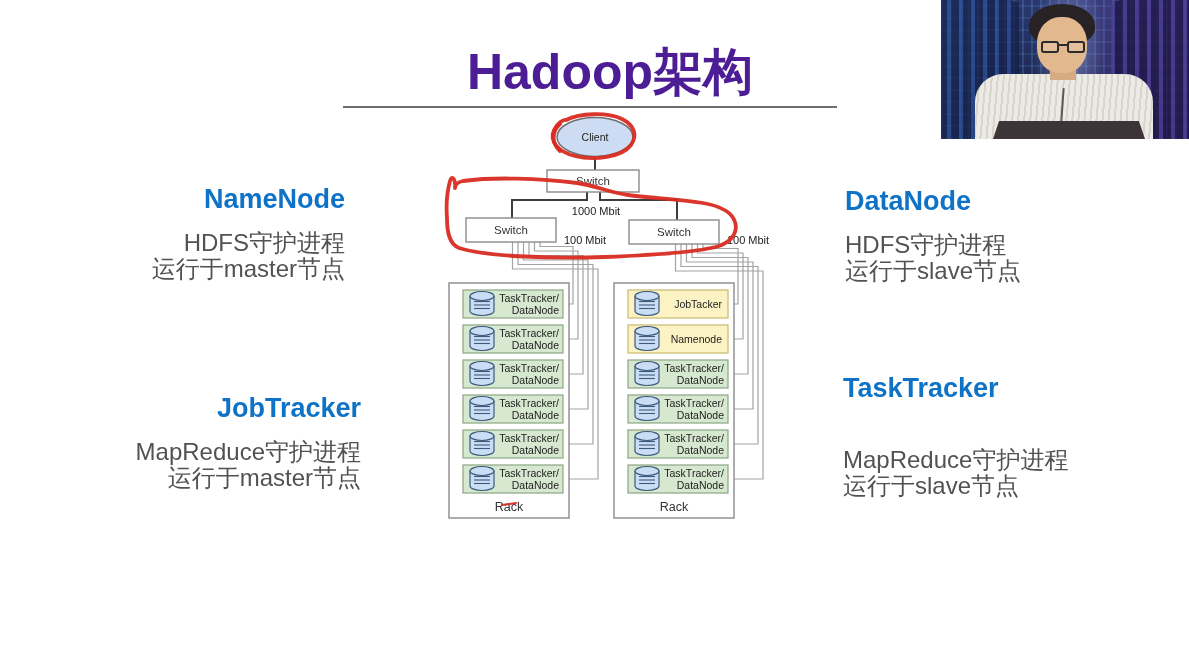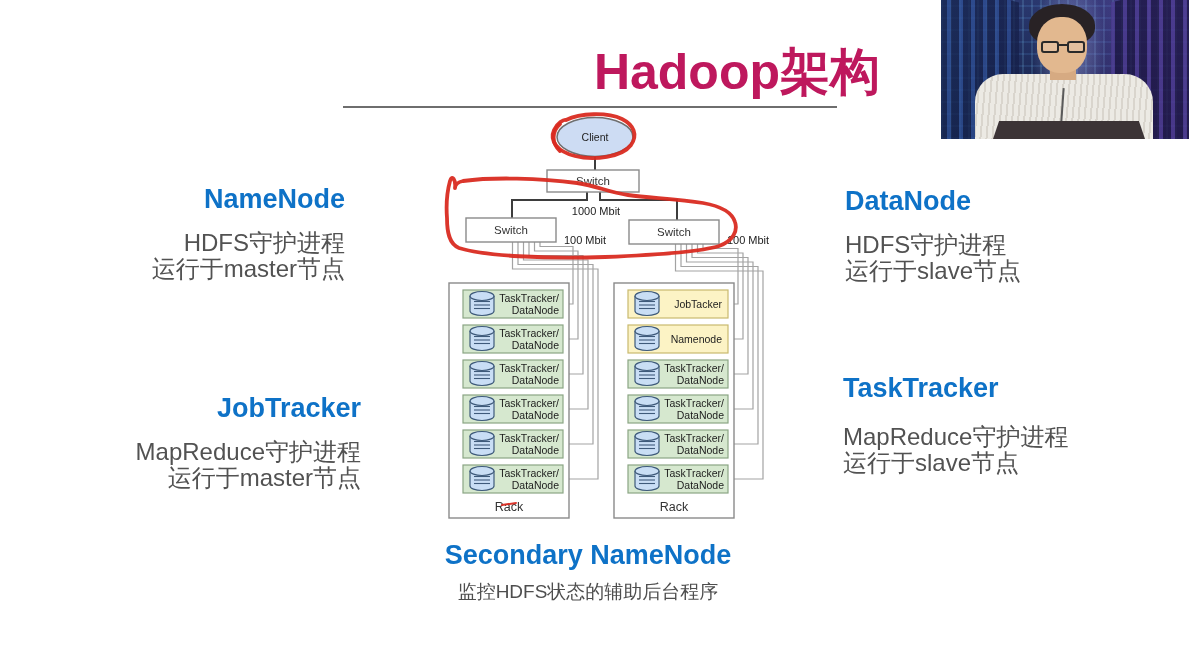--- a/index.html
+++ b/index.html
@@ -3,39 +3,39 @@
 <meta charset="utf-8">
 <style>
   html,body { margin:0; padding:0; background:#ffffff; }
   .stage {
     position:relative; width:1189px; height:669px; background:#ffffff;
     overflow:hidden; font-family:"Liberation Sans","DejaVu Sans",sans-serif;
   }
   
   .page-title {
     position:absolute; left:340px; top:46px; width:540px;
-    text-align:right; font-size:50px; font-weight:700; color:#be185d;
+    text-align:center; font-size:50px; font-weight:700; color:#4c1d95;
     letter-spacing:0; margin:0; line-height:1.05;
   }
   .title-rule { position:absolute; left:343px; top:106px; width:494px; height:2px; background:#6e6e6e; }
 
   
   .sec { position:absolute; margin:0; }
   .sec h2 { margin:0; font-size:27px; line-height:27px; font-weight:700; color:#0e72c7; }
   .sec p  { margin:0; font-size:24px; line-height:26px; color:#525252; }
   .sec.align-r { text-align:right; }
   .sec.align-c { text-align:center; }
   .sec-nn { left:60px;  top:186px; width:285px; }
   .sec-nn h2 { margin-bottom:17px; }
   .sec-jt { left:76px;  top:395px; width:285px; }
   .sec-jt h2 { margin-bottom:17px; }
   .sec-dn { left:845px; top:188px; width:300px; }
   .sec-dn h2 { margin-bottom:17px; }
   .sec-tt { left:843px; top:375px; width:300px; }
-  .sec-tt h2 { margin-bottom:22px; }
+  .sec-tt h2 { margin-bottom:45px; }
   .sec-footer { left:338px; top:542px; width:500px; }
   .sec-footer h2 { margin-bottom:10px; }
   .sec-footer p { font-size:19px; color:#4e4e4e; }
 
   
   .diagram { position:absolute; left:330px; top:108px; width:480px; height:440px; }
   .fan path   { stroke:#a3a3a3; stroke-width:1.2; fill:none; }
   .trunk path { stroke:#3d3d3d; stroke-width:2;   fill:none; }
   .outline    { fill:#ffffff; stroke:#8a8a8a; stroke-width:1.4; }
   .nodebox.green  { fill:#d6e8cf; stroke:#8aa584; stroke-width:1.2; }
@@ -105,24 +105,20 @@
     <h2>DataNode</h2>
     <p>HDFS守护进程</p>
     <p>运行于slave节点</p>
   </div>
   <div class="sec sec-tt">
     <h2>TaskTracker</h2>
     <p>MapReduce守护进程</p>
     <p>运行于slave节点</p>
   </div>
 
-  <div class="sec align-c sec-footer">
-    <h2>Secondary NameNode</h2>
-    <p>监控HDFS状态的辅助后台程序</p>
-  </div>
 
   <svg class="diagram" viewBox="330 108 480 440">
     <defs>
       <g id="cyl">
         <path class="cyl-fill" d="M-12,-8 V7 A12,4.5 0 0 0 12,7 V-8"></path>
         <ellipse class="cyl-fill" cx="0" cy="-8" rx="12" ry="4.5"></ellipse>
         <line class="cyl-line" x1="-8" y1="-2.5" x2="8" y2="-2.5"></line>
         <line class="cyl-line" x1="-8" y1="1" x2="8" y2="1"></line>
         <line class="cyl-line" x1="-8" y1="4.5" x2="8" y2="4.5"></line>
       </g>

